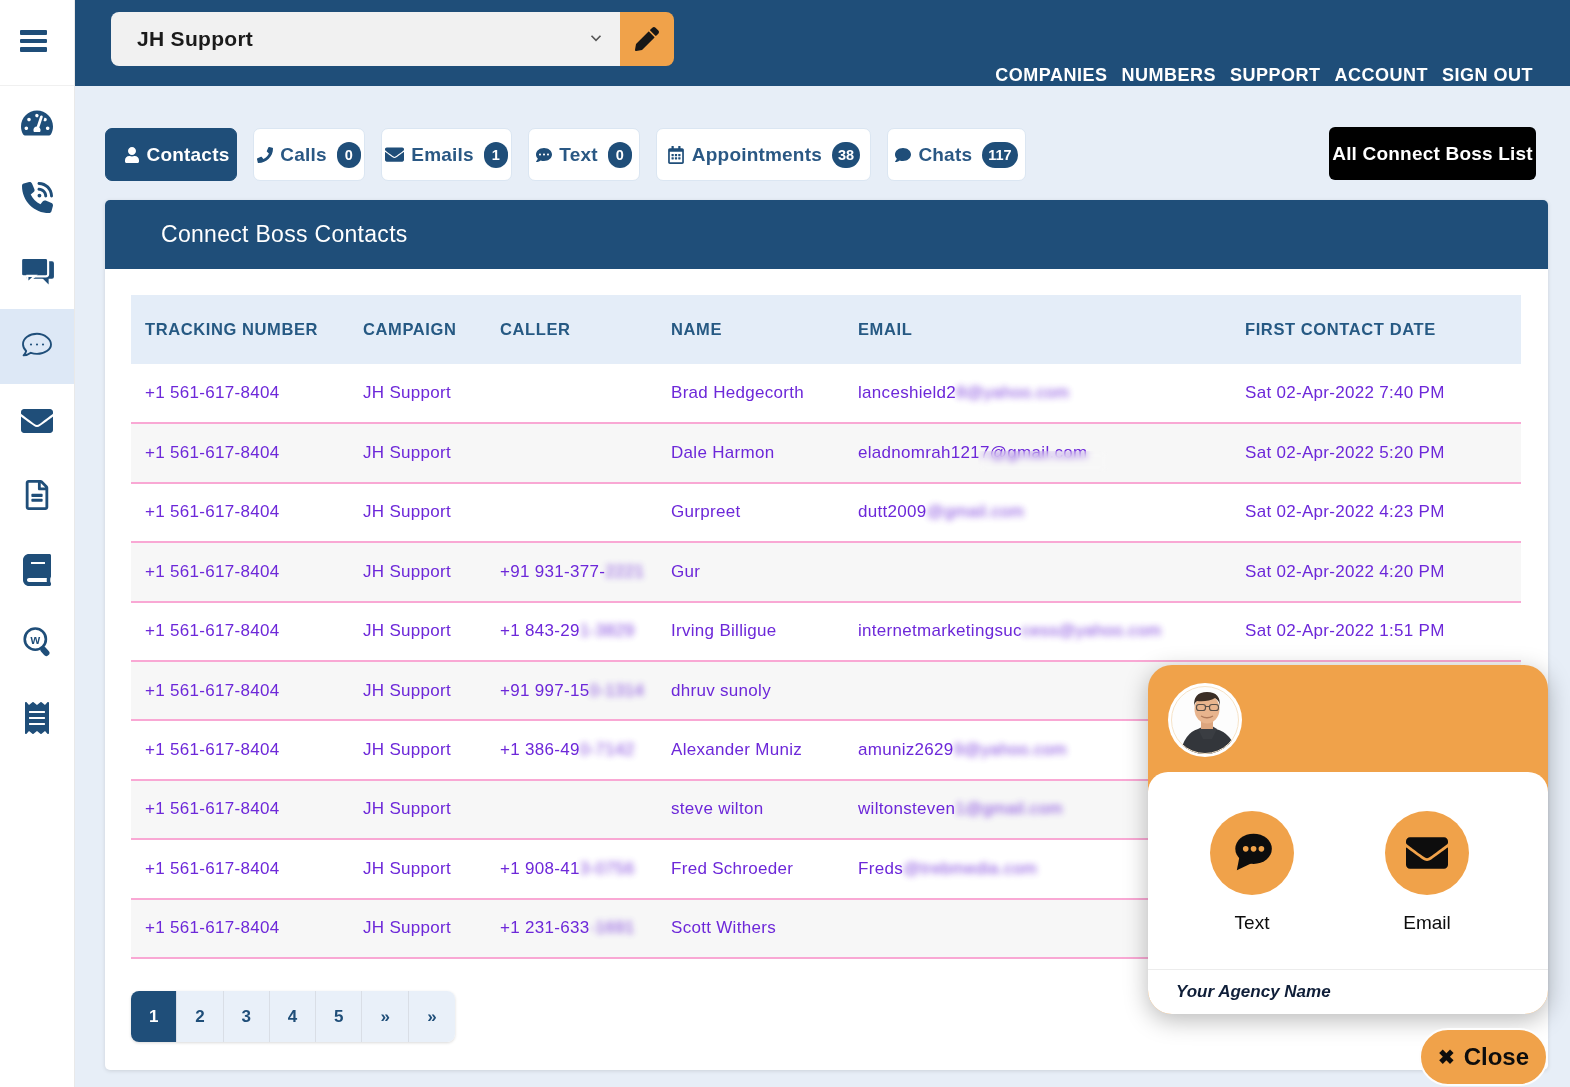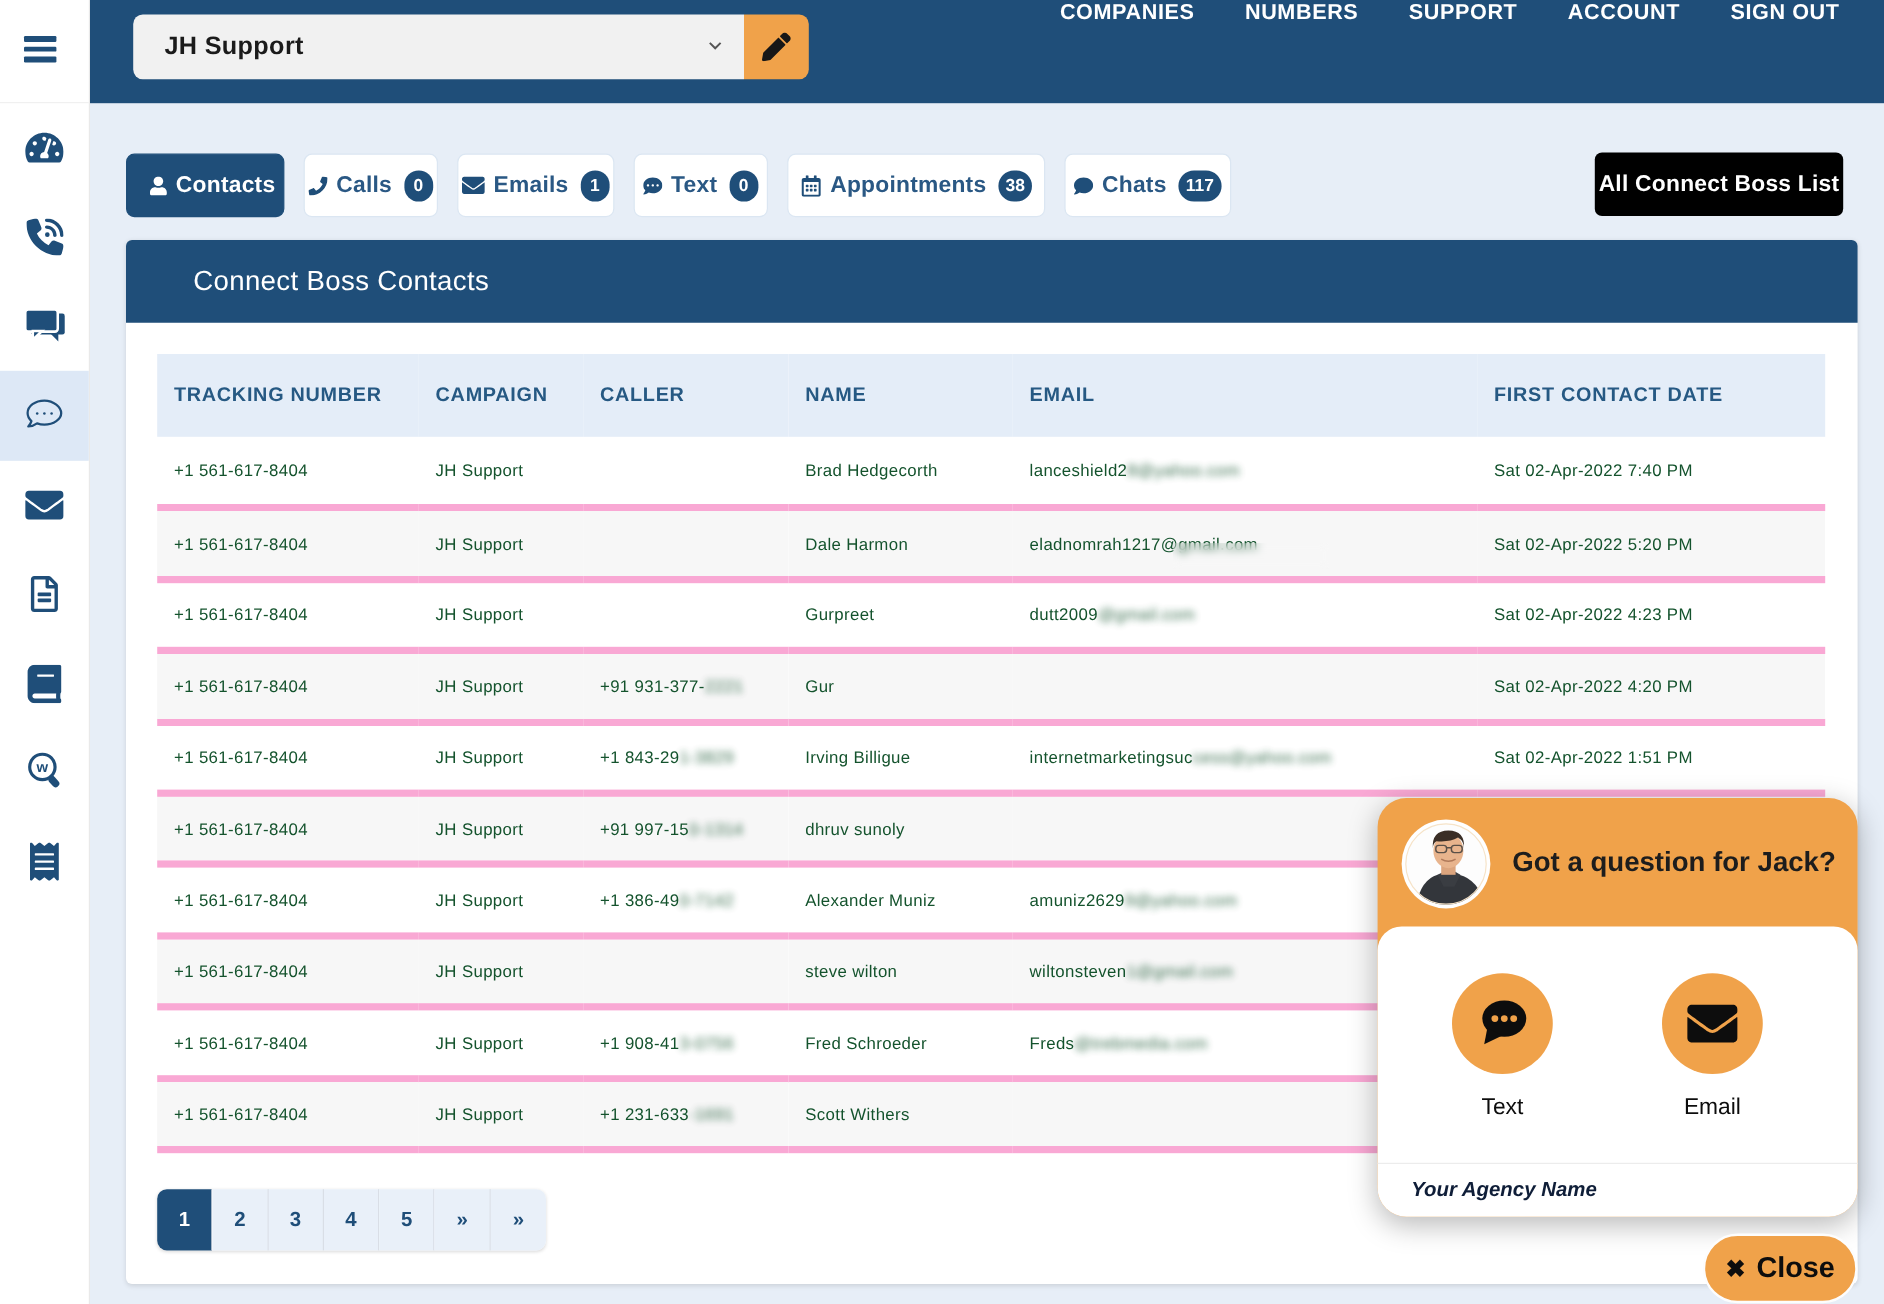--- a/index.html
+++ b/index.html
@@ -17,21 +17,21 @@
   .sideitem.active { background:#dde8f6; }
 
   
   .topbar { position:absolute; left:75px; top:0; width:1495px; height:86px; background:#1f4e79; }
   .selwrap { position:absolute; left:36px; top:12px; height:54px; display:flex; }
   .sel { width:509px; height:54px; background:#f1f1f1; border-radius:8px 0 0 8px; display:flex; align-items:center; position:relative; }
   .sel .txt { margin-left:26px; font-size:21px; font-weight:bold; color:#1b1b1b; letter-spacing:.3px; }
   .sel .chev { position:absolute; right:18px; top:20px; width:12px; height:12px; }
   .editbtn { width:54px; height:54px; background:#f0a24a; border-radius:0 8px 8px 0; display:flex; align-items:center; justify-content:center; }
   .editbtn svg { width:24px; height:24px; fill:#171717; }
-  .topnav { position:absolute; right:37px; top:0; height:86px; display:flex; align-items:flex-start; gap:42px; }
+  .topnav { position:absolute; right:37px; top:0; height:86px; display:flex; align-items:flex-end; gap:14px; }
   .topnav a { color:#fff; font-size:18px; font-weight:bold; letter-spacing:.5px; text-decoration:none; }
 
   
   .tabs { position:absolute; left:105px; top:128px; display:flex; gap:16px; }
   .tab { height:53px; background:#fff; border:1px solid #dbe6f2; border-radius:7px; display:flex; align-items:center; justify-content:center; color:#2a5884; font-size:19px; font-weight:bold; letter-spacing:.2px; }
   .tw1{width:132px;padding-left:11px;} .tw2{width:112px;} .tw3{width:131px;} .tw4{width:112px;} .tw5{width:215px;} .tw6{width:139px;}
   .tab svg { width:16px; height:16px; fill:#1f4e79; margin-right:7px; }
   .tab .badge { margin-left:10px; background:#1f4e79; color:#fff; font-size:14.5px; font-weight:bold; min-width:24px; height:26px; border-radius:13px; display:flex; align-items:center; justify-content:center; padding:0 6px; letter-spacing:0; }
   .tab.active { background:#1f4e79; color:#fff; border-color:#1f4e79; }
   .tab.active svg { fill:#fff; }
@@ -39,21 +39,21 @@
 
   
   .panel { position:absolute; left:105px; top:200px; width:1443px; height:870px; background:#fff; border-radius:5px; box-shadow:0 1px 4px rgba(0,0,0,.12); }
   .panelhead { height:69px; background:#1f4e79; border-radius:5px 5px 0 0; display:flex; align-items:center;padding-left:28px; }
   .panelhead span { margin-left:28px; color:#fff; font-size:23px; letter-spacing:.3px; font-weight:500; }
 
   table.ct { position:absolute; left:26px; top:95px; width:1390px; border-collapse:collapse; table-layout:fixed; }
   table.ct col.c1{width:218px;} table.ct col.c2{width:137px;} table.ct col.c3{width:171px;}
   table.ct col.c4{width:187px;} table.ct col.c5{width:387px;} table.ct col.c6{width:290px;}
   table.ct thead th { background:#e4edf8; height:69px; text-align:left; padding-left:14px; color:#265983; font-size:16.5px; letter-spacing:.6px; font-weight:bold; }
-  table.ct tbody td { height:59.4px; padding-left:14px; font-size:14px; color:#14532d; letter-spacing:.3px; border-bottom:6px solid #f9a8d4; white-space:nowrap; overflow:visible; }
+  table.ct tbody td { height:59.4px; padding-left:14px; font-size:17px; color:#6d28d9; letter-spacing:.3px; border-bottom:2px solid #f9a8d4; white-space:nowrap; overflow:visible; }
   table.ct tbody tr:nth-child(even) td { background:#f7f7f7; }
   .blur { filter:blur(3px); opacity:.85; }
   table.ct tbody td { position:relative; }
   .smear { position:absolute; left:134px; top:27px; width:130px; height:21px; backdrop-filter:blur(3.5px); }
 
   .pager { position:absolute; left:26px; top:791px; display:flex; border-radius:8px; box-shadow:0 1px 3px rgba(0,0,0,.15); }
   .pg { width:46.3px; height:51px; background:#e9f0f9; color:#1f4e79; font-size:17px; font-weight:bold; display:flex; align-items:center; justify-content:center; border-right:1px solid #d9dee6; }
   .pg:first-child { border-radius:8px 0 0 8px; }
   .pg:last-child { border-radius:0 8px 8px 0; border-right:none; }
   .pg.active { background:#1f4e79; color:#fff; }
@@ -342,21 +342,20 @@
         <g fill="none" stroke="#5a5048" stroke-width="1.2">
           <rect x="26.5" y="19.5" width="9" height="6" rx="2.5"></rect>
           <rect x="39.5" y="19.5" width="9" height="6" rx="2.5"></rect>
           <path d="M35.5 21.5 L39.5 21.5"></path>
         </g>
         <path d="M31 31 Q37 34.5 43 31" fill="none" stroke="#b07a5a" stroke-width="1.3"></path>
       </g>
       <circle cx="35" cy="35" r="33.5" fill="none" stroke="#f6e3c8" stroke-width="1"></circle>
     </svg>
       </div>
-    <div class="chattitle">Got a question for Jack?</div>
     <div class="cicon ci1">
         <svg viewBox="0 0 44 44" style="width:46px;height:46px;">
           <ellipse cx="23.5" cy="18" rx="17.5" ry="14.5" fill="#0d0d0d"></ellipse>
           <polygon points="10,25.5 22,31.5 7.5,38.5" fill="#0d0d0d"></polygon>
           <circle cx="16" cy="18" r="2.7" fill="#f0a24a"></circle>
           <circle cx="23.5" cy="18" r="2.7" fill="#f0a24a"></circle>
           <circle cx="31" cy="18" r="2.7" fill="#f0a24a"></circle>
         </svg>
       </div>
     <div class="cicon ci2">

